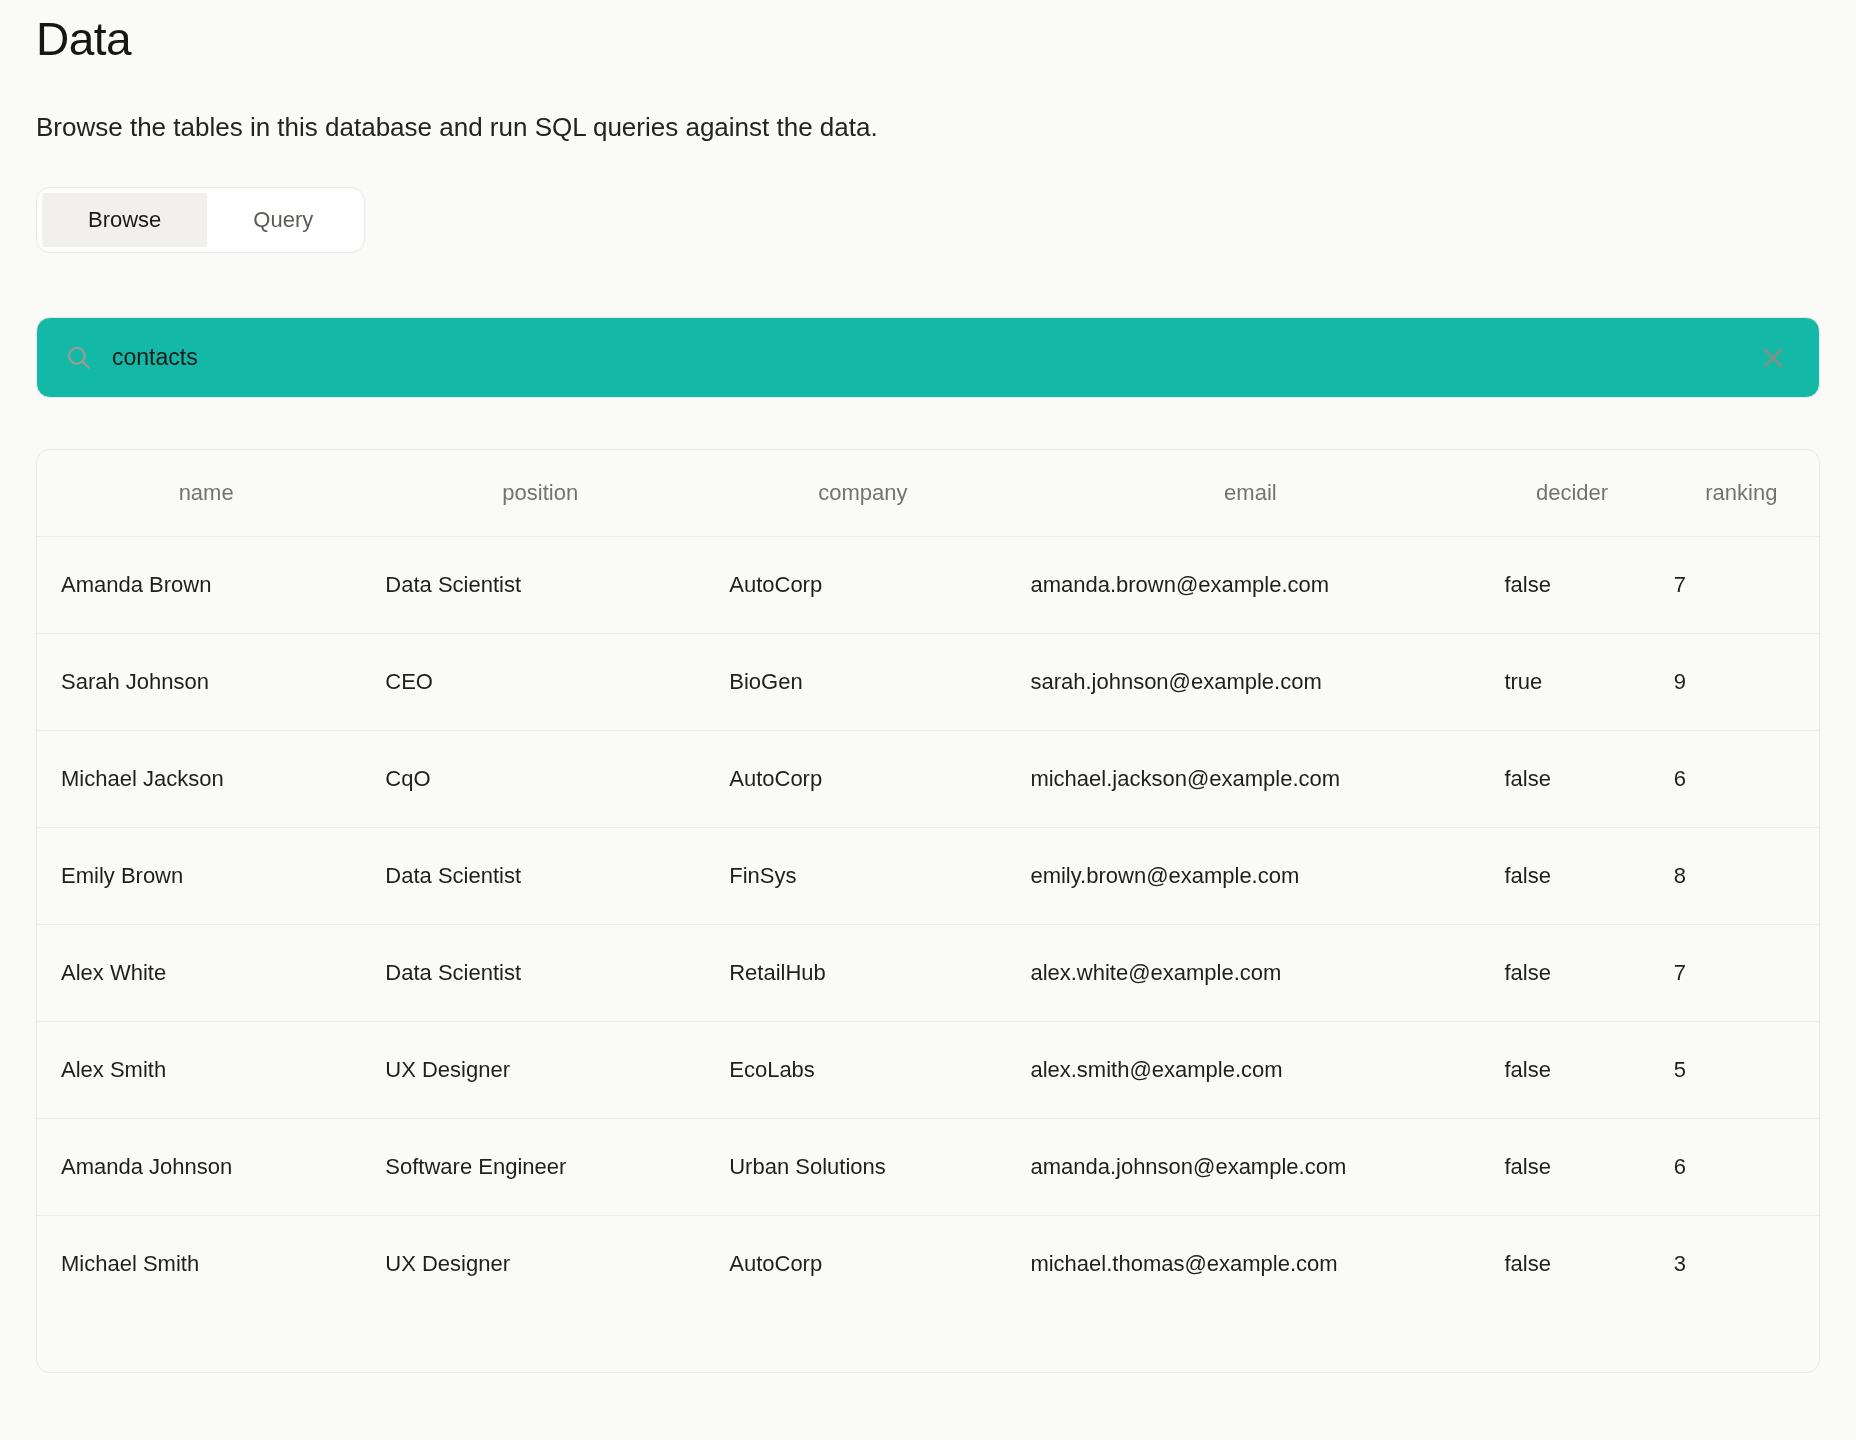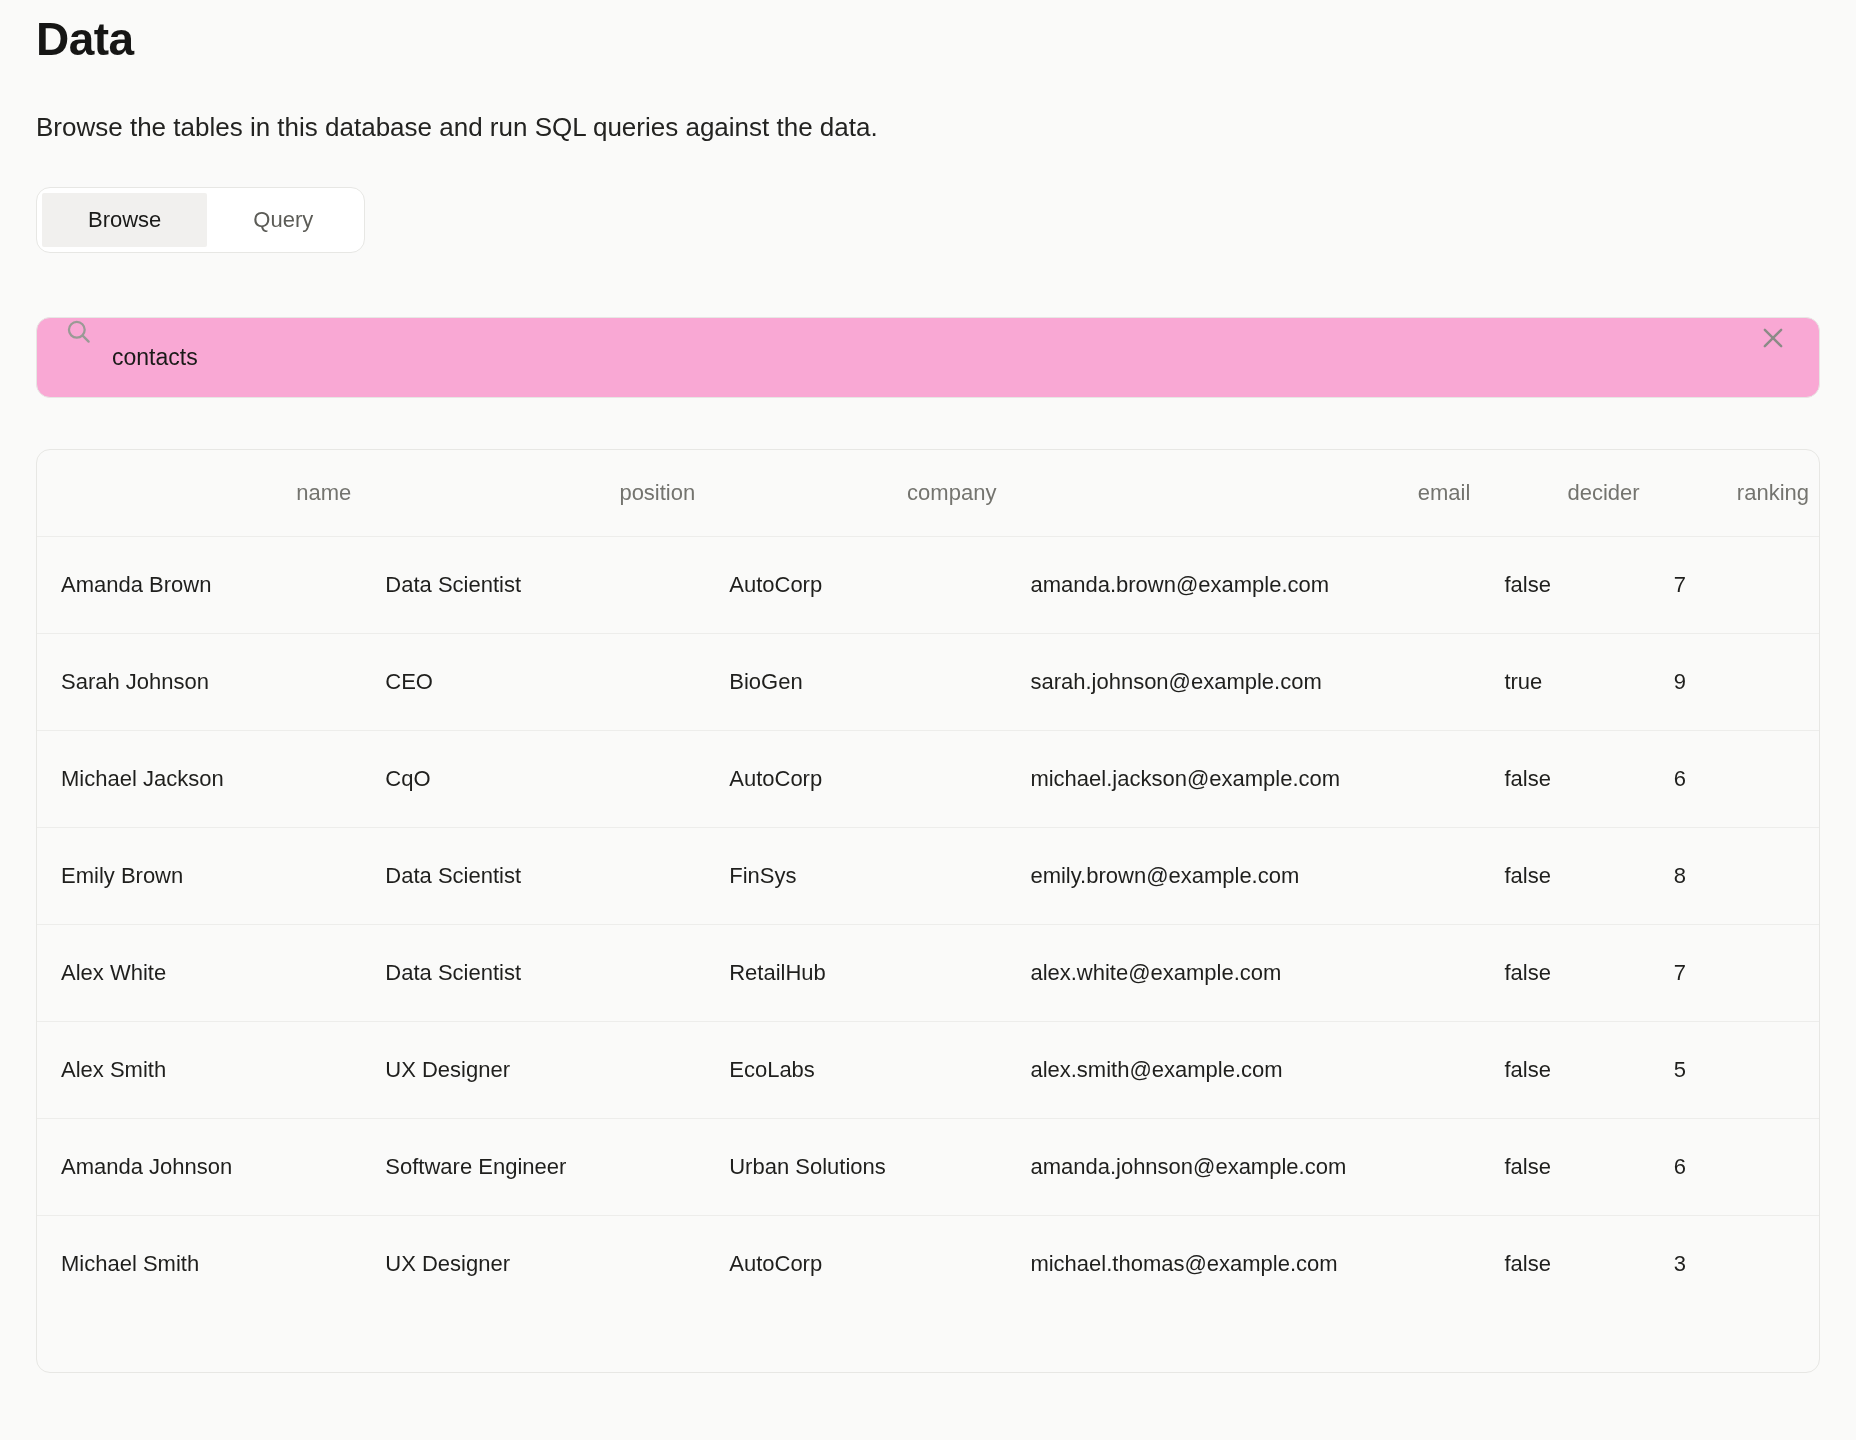--- a/index.html
+++ b/index.html
@@ -7,21 +7,21 @@
     width: 1856px; height: 1440px;
     overflow: hidden;
     background: #fafaf9;
     font-family: "Liberation Sans", sans-serif;
     color: #1d1d1b;
   }
   .page { padding: 16px 36px 0 36px; }
 
   .page-title {
     font-size: 46px;
-    font-weight: 700;
+    font-weight: 400;
     letter-spacing: -0.5px;
     color: #161615;
     line-height: 1.0;
   }
   .page-subtitle {
     margin-top: 52px;
     font-size: 26px;
     line-height: 26px;
     color: #232321;
   }
@@ -52,25 +52,25 @@
   .tab.active {
     background: #f1f0ee;
     color: #1a1a18;
     font-weight: 500;
   }
 
   
   .search-box {
     margin-top: 64px;
     height: 81px;
-    background: #f9a8d4;
+    background: #14b8a6;
     border: 1px solid #e7e7e4;
     border-radius: 14px;
     display: flex;
-    align-items: flex-start;
+    align-items: center;
     padding: 0 26px 0 28px;
   }
   .search-box .mag { flex: 0 0 auto; display: flex; align-items: center; }
   .search-input {
     flex: 1 1 auto;
     border: none;
     outline: none;
     background: transparent;
     font-family: "Liberation Sans", sans-serif;
     font-size: 23px;
@@ -97,21 +97,21 @@
     overflow: hidden;
     background: transparent;
   }
   table.data-table {
     width: 100%;
     border-collapse: collapse;
     table-layout: fixed;
   }
   .data-table th {
     height: 86px;
-    text-align: right;
+    text-align: center;
     vertical-align: middle;
     font-weight: 400;
     font-size: 22px;
     color: #74746f;
     padding: 0 10px 0 24px;
   }
   .data-table td {
     height: 97px;
     vertical-align: middle;
     font-size: 22px;

